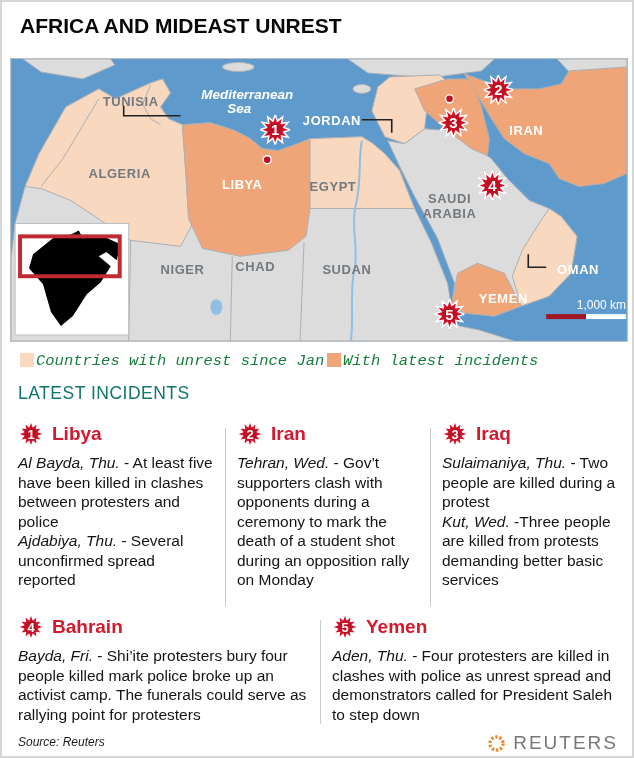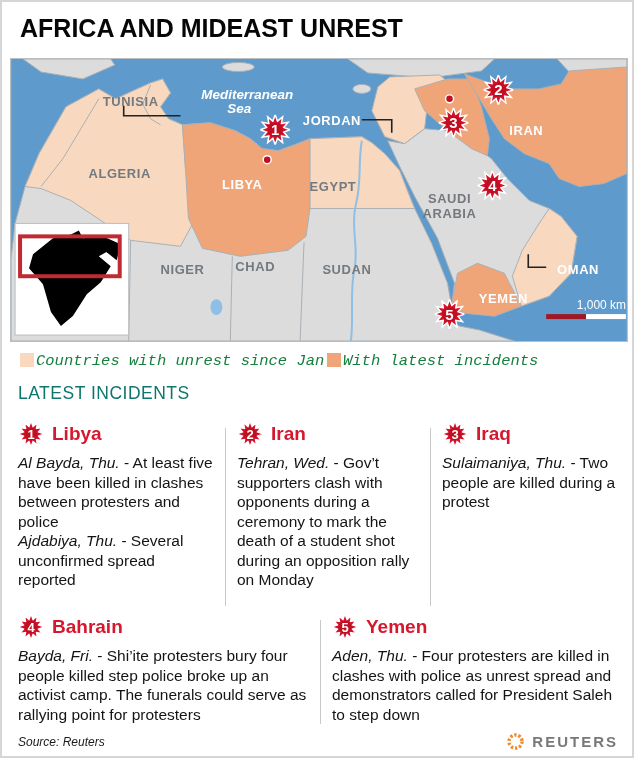--- a/index.html
+++ b/index.html
@@ -7,21 +7,21 @@
     width:634px;height:758px;
     font-family:"Liberation Sans", sans-serif;
     background:#ffffff;
     position:relative;
     overflow:hidden;
     box-sizing:border-box;
     border:2px solid #d6d6d6;
   }
   .page-title{
     position:absolute;left:18px;top:12px;
-    font-size:25px;font-weight:bold;color:#060606;letter-spacing:0px;
+    font-size:21px;font-weight:bold;color:#060606;letter-spacing:0px;
   }
   .map-wrap{
     position:absolute;left:8px;top:56px;width:618px;height:284px;
     border:1px solid #b9bec2;
     box-sizing:border-box;
   }
   
   .legend{position:absolute;top:349px;left:18px;width:600px;height:20px;}
   .legend .swatch{display:inline-block;width:14px;height:14px;vertical-align:-2px;}
   .legend .lab{font-style:italic;font-size:15.5px;color:#15803d;margin-left:2px;font-family:Liberation Mono, monospace;}
@@ -40,21 +40,21 @@
   .entry .day{font-style:italic;text-align:center;}
   .vdiv{position:absolute;width:1px;background:#c9c9c9;}
   
   .source{
     position:absolute;left:16px;top:733px;
     font-style:italic;font-size:12px;color:#1a1a1a;
   }
   .brand{
     position:absolute;right:14px;top:730px;display:flex;align-items:center;
   }
-  .brand .word{font-size:15px;font-weight:bold;color:#77787a;letter-spacing:2px;margin-left:7px;}
+  .brand .word{font-size:19px;font-weight:normal;color:#77787a;letter-spacing:2px;margin-left:7px;}
   svg text{font-family:"Liberation Sans", sans-serif;}
   .map-label{fill:#73797e;font-size:13px;font-weight:bold;letter-spacing:0.6px;}
   .map-label-white{fill:#ffffff;font-size:13px;font-weight:bold;letter-spacing:0.6px;}
   .sea-label{fill:#ffffff;font-size:13.5px;font-style:italic;font-weight:bold;}
   .scale-text{fill:#ffffff;font-size:12px;}
   .burst-num{fill:#ffffff;font-size:11px;font-weight:bold;text-anchor:middle;}
 </style>
 </head>
 <body>
 
@@ -236,31 +236,32 @@
 
 <div class="col" style="left:440px;top:419px;width:182px;">
   <div class="col-head">
     <svg class="burst-inline" viewBox="0 0 22 22">
         <use href="#burst"></use>
         <text class="burst-num" x="11" y="15">3</text>
       </svg>
     <span class="country-name">Iraq</span>
   </div>
   <div class="entry"><span class="city">Sulaimaniya,</span><span class="day"> Thu.</span><span> - Two people are killed during a protest</span></div>
+  <div class="entry"><span class="city">Kut,</span><span class="day"> Wed.</span><span> -Three people are killed from protests demanding better basic services</span></div>
 </div>
 
 <div class="col" style="left:16px;top:612px;width:292px;">
   <div class="col-head">
     <svg class="burst-inline" viewBox="0 0 22 22">
         <use href="#burst"></use>
         <text class="burst-num" x="11" y="15">4</text>
       </svg>
     <span class="country-name">Bahrain</span>
   </div>
-  <div class="entry"><span class="city">Bayda,</span><span class="day"> Fri.</span><span> - Shi’ite protesters bury four people killed step police broke up an activist camp. The funerals could serve as rallying point for protesters</span></div>
+  <div class="entry"><span class="city">Bayda,</span><span class="day"> Fri.</span><span> - Shi’ite protesters bury four people killed mark police broke up an activist camp. The funerals could serve as rallying point for protesters</span></div>
 </div>
 
 <div class="vdiv" style="left:318px;top:618px;height:104px;"></div>
 
 <div class="col" style="left:330px;top:612px;width:292px;">
   <div class="col-head">
     <svg class="burst-inline" viewBox="0 0 22 22">
         <use href="#burst"></use>
         <text class="burst-num" x="11" y="15">5</text>
       </svg>

